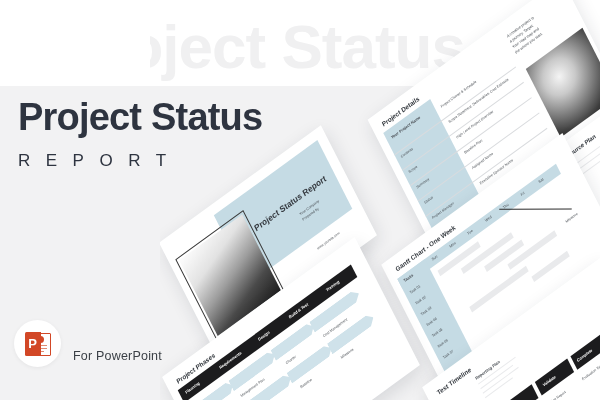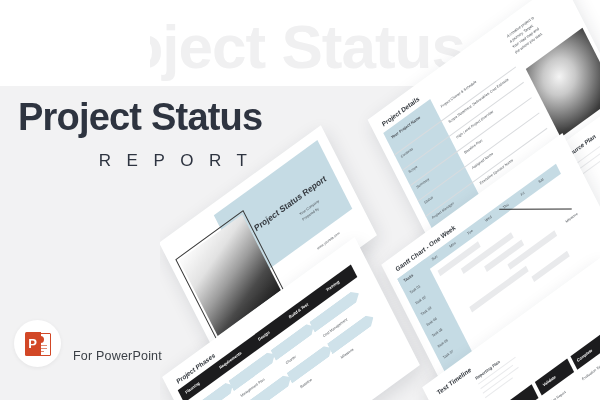--- a/index.html
+++ b/index.html
@@ -26,21 +26,21 @@
 
   
   .headline-wrap{position:absolute;left:18px;top:98px;z-index:40;}
   .headline{
     font-size:38px;font-weight:700;color:#2e3440;
     letter-spacing:-0.8px;line-height:1;white-space:nowrap;
   }
   .subhead{
     margin-top:15px;
     font-size:17px;font-weight:400;color:#2e3440;
-    letter-spacing:15.5px;white-space:nowrap;text-align:right;
+    letter-spacing:15.5px;white-space:nowrap;
   }
 
   
   .pp-badge{position:absolute;left:14px;top:320px;display:flex;align-items:center;z-index:40;}
   .pp-circle{
     width:47px;height:47px;border-radius:50%;background:#ffffff;
     display:flex;align-items:center;justify-content:center;
     box-shadow:0 1px 4px rgba(0,0,0,.06);
   }
   .pp-glyph{position:relative;width:26px;height:24px;}

